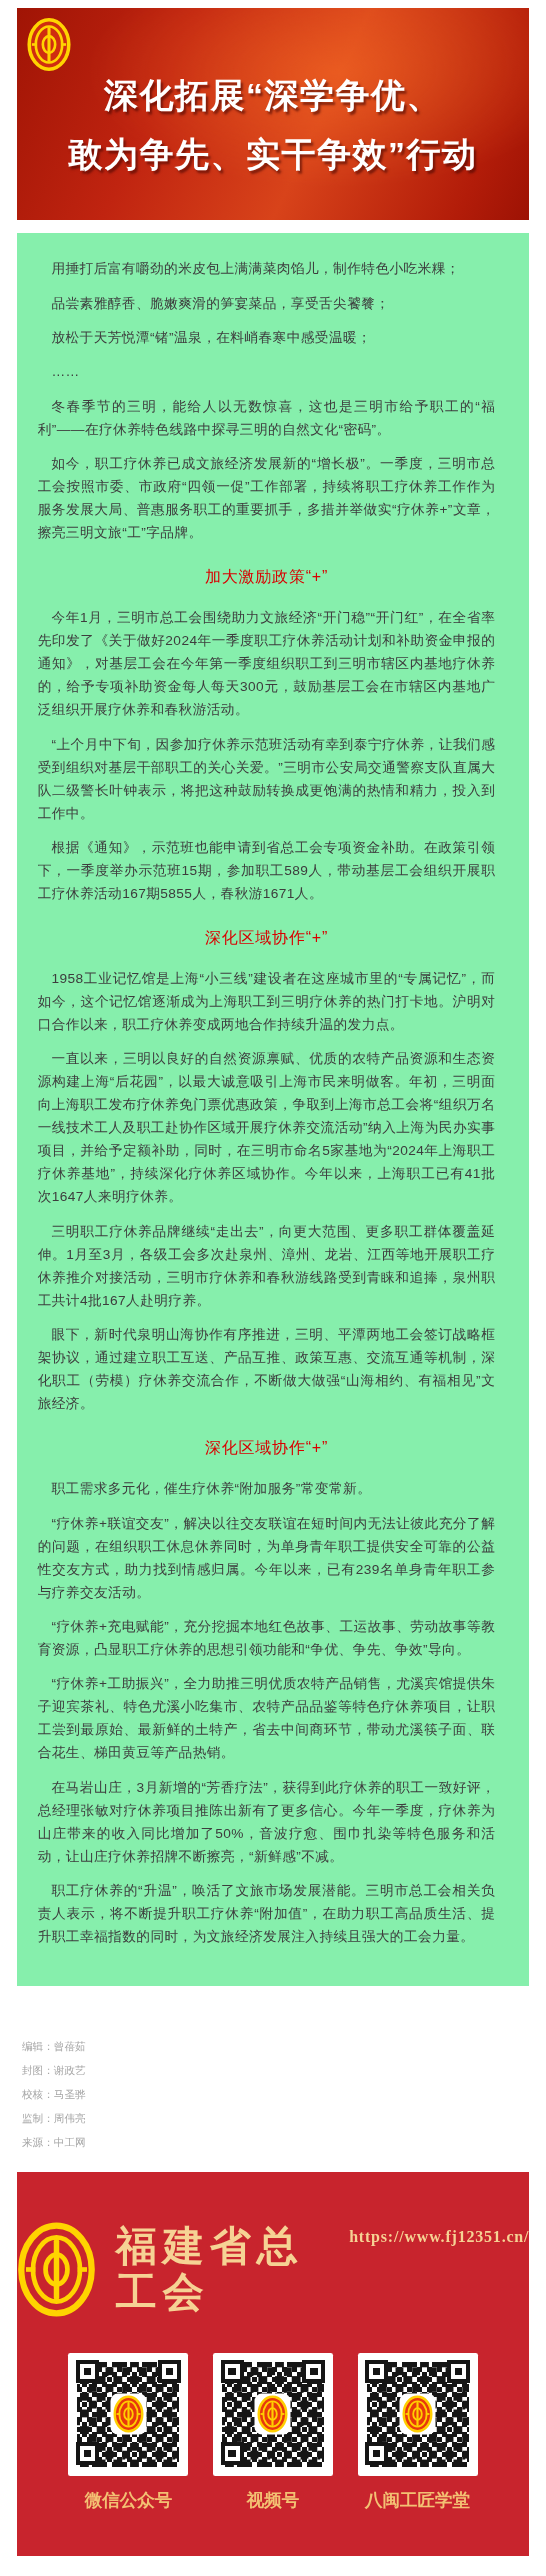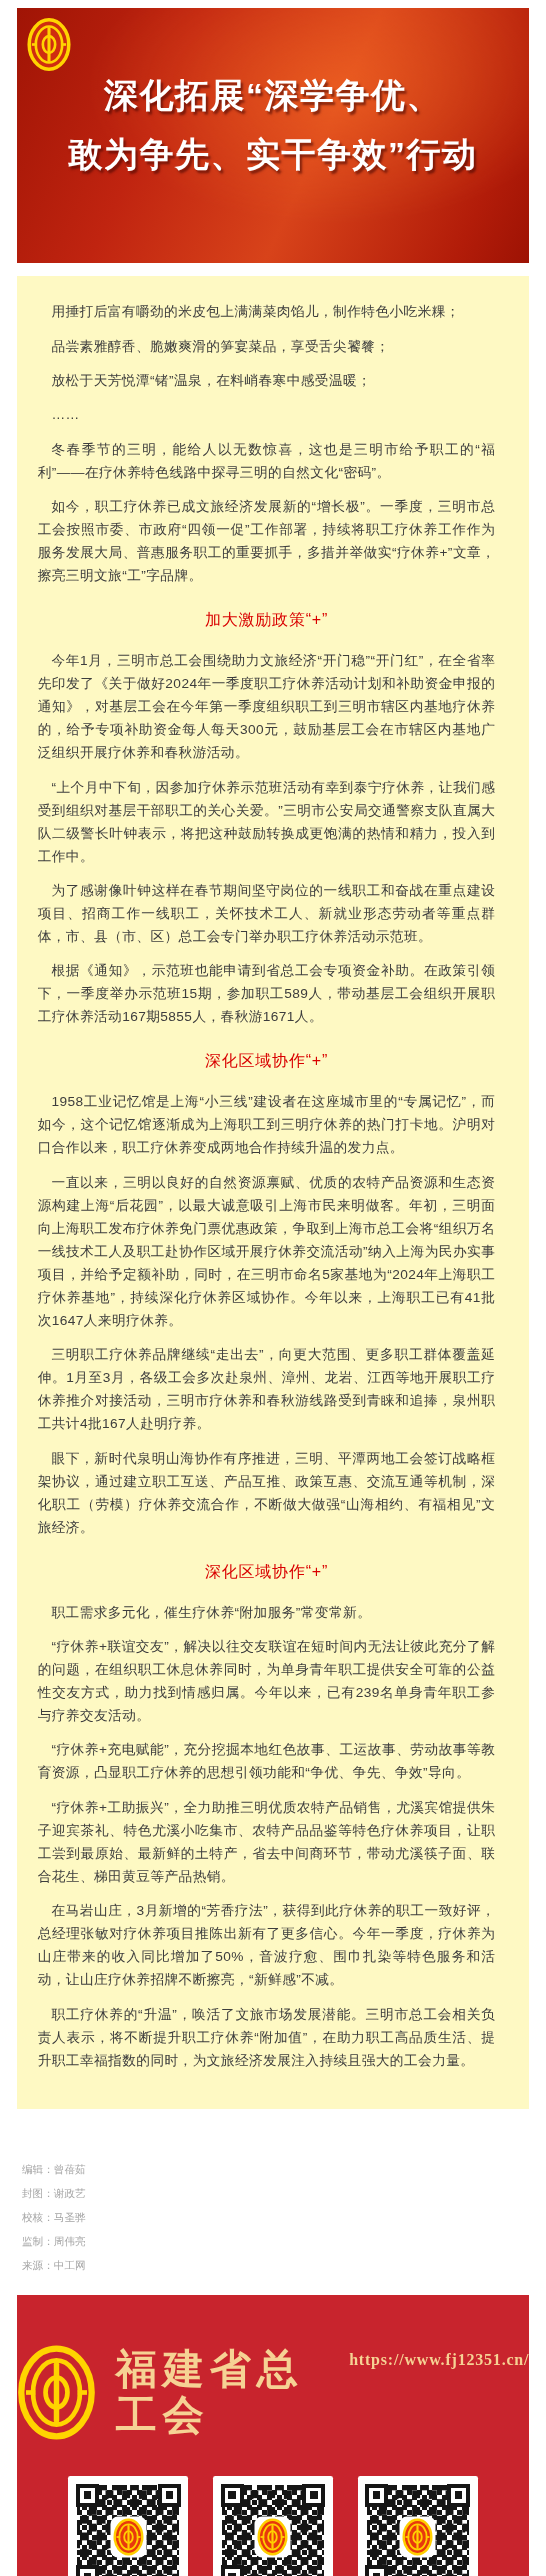--- a/index.html
+++ b/index.html
@@ -3,42 +3,42 @@
 <meta charset="utf-8">
 <style>
   html,body{margin:0;padding:0;background:#ffffff;}
   body{font-family:"Liberation Sans","DejaVu Sans",sans-serif;-webkit-font-smoothing:antialiased;}
   .page{width:546px;margin:0 auto;background:#ffffff;padding-bottom:10.6px;}
 
   
   .banner{
     position:relative;
     margin:7.6px 16.7px 0 16.7px;
-    height:255px;
+    height:212px;
     background:
       radial-gradient(ellipse at 62% 30%, rgba(255,120,40,.45) 0%, rgba(255,120,40,0) 55%),
       linear-gradient(115deg,#a01405 0%,#c02410 30%,#d8431a 58%,#b21c09 88%,#9d1204 100%);
     overflow:hidden;
   }
   .banner-emblem{position:absolute;left:10.6px;top:9px;width:44px;height:55px;}
   .banner-title{
     margin-top:58px;
     text-align:center;
     color:#ffffff;
     font-weight:900;
     font-size:34px;
     line-height:59px;
     letter-spacing:1.5px;
     text-shadow:2.3px 3px 2.3px rgba(70,5,0,.6);
   }
 
   
   .article-card{
     margin:13.7px 16.7px 0 16.7px;
-    background:#fef9c3;
+    background:#86efac;
     padding:24px 34px 26px 21px;
   }
   .para{
     margin:0 0 11.4px 0;
     color:#3d3d3d;
     font-size:13.7px;
     line-height:23px;
     text-align:justify;
     text-indent:1em;
     letter-spacing:0.4px;
@@ -166,21 +166,20 @@
     <div id="article-body">
         <p class="para">用捶打后富有嚼劲的米皮包上满满菜肉馅儿，制作特色小吃米粿；</p>
         <p class="para">品尝素雅醇香、脆嫩爽滑的笋宴菜品，享受舌尖饕餮；</p>
         <p class="para">放松于天芳悦潭“锗”温泉，在料峭春寒中感受温暖；</p>
         <p class="para">……</p>
         <p class="para">冬春季节的三明，能给人以无数惊喜，这也是三明市给予职工的“福利”——在疗休养特色线路中探寻三明的自然文化“密码”。</p>
         <p class="para">如今，职工疗休养已成文旅经济发展新的“增长极”。一季度，三明市总工会按照市委、市政府“四领一促”工作部署，持续将职工疗休养工作作为服务发展大局、普惠服务职工的重要抓手，多措并举做实“疗休养+”文章，擦亮三明文旅“工”字品牌。</p>
         <h3 class="section-heading">加大激励政策“+”</h3>
         <p class="para">今年1月，三明市总工会围绕助力文旅经济“开门稳”“开门红”，在全省率先印发了《关于做好2024年一季度职工疗休养活动计划和补助资金申报的通知》，对基层工会在今年第一季度组织职工到三明市辖区内基地疗休养的，给予专项补助资金每人每天300元，鼓励基层工会在市辖区内基地广泛组织开展疗休养和春秋游活动。</p>
         <p class="para">“上个月中下旬，因参加疗休养示范班活动有幸到泰宁疗休养，让我们感受到组织对基层干部职工的关心关爱。”三明市公安局交通警察支队直属大队二级警长叶钟表示，将把这种鼓励转换成更饱满的热情和精力，投入到工作中。</p>
-        <p class="para">为了感谢像叶钟这样在春节期间坚守岗位的一线职工和奋战在重点建设项目、招商工作一线职工，关怀技术工人、新就业形态劳动者等重点群体，市、县（市、区）总工会专门举办职工疗休养活动示范班。</p>
         <p class="para">根据《通知》，示范班也能申请到省总工会专项资金补助。在政策引领下，一季度举办示范班15期，参加职工589人，带动基层工会组织开展职工疗休养活动167期5855人，春秋游1671人。</p>
         <h3 class="section-heading">深化区域协作“+”</h3>
         <p class="para">1958工业记忆馆是上海“小三线”建设者在这座城市里的“专属记忆”，而如今，这个记忆馆逐渐成为上海职工到三明疗休养的热门打卡地。沪明对口合作以来，职工疗休养变成两地合作持续升温的发力点。</p>
         <p class="para">一直以来，三明以良好的自然资源禀赋、优质的农特产品资源和生态资源构建上海“后花园”，以最大诚意吸引上海市民来明做客。年初，三明面向上海职工发布疗休养免门票优惠政策，争取到上海市总工会将“组织万名一线技术工人及职工赴协作区域开展疗休养交流活动”纳入上海为民办实事项目，并给予定额补助，同时，在三明市命名5家基地为“2024年上海职工疗休养基地”，持续深化疗休养区域协作。今年以来，上海职工已有41批次1647人来明疗休养。</p>
         <p class="para">三明职工疗休养品牌继续“走出去”，向更大范围、更多职工群体覆盖延伸。1月至3月，各级工会多次赴泉州、漳州、龙岩、江西等地开展职工疗休养推介对接活动，三明市疗休养和春秋游线路受到青睐和追捧，泉州职工共计4批167人赴明疗养。</p>
         <p class="para">眼下，新时代泉明山海协作有序推进，三明、平潭两地工会签订战略框架协议，通过建立职工互送、产品互推、政策互惠、交流互通等机制，深化职工（劳模）疗休养交流合作，不断做大做强“山海相约、有福相见”文旅经济。</p>
         <h3 class="section-heading">深化区域协作“+”</h3>
         <p class="para">职工需求多元化，催生疗休养“附加服务”常变常新。</p>
         <p class="para">“疗休养+联谊交友”，解决以往交友联谊在短时间内无法让彼此充分了解的问题，在组织职工休息休养同时，为单身青年职工提供安全可靠的公益性交友方式，助力找到情感归属。今年以来，已有239名单身青年职工参与疗养交友活动。</p>
         <p class="para">“疗休养+充电赋能”，充分挖掘本地红色故事、工运故事、劳动故事等教育资源，凸显职工疗休养的思想引领功能和“争优、争先、争效”导向。</p>

